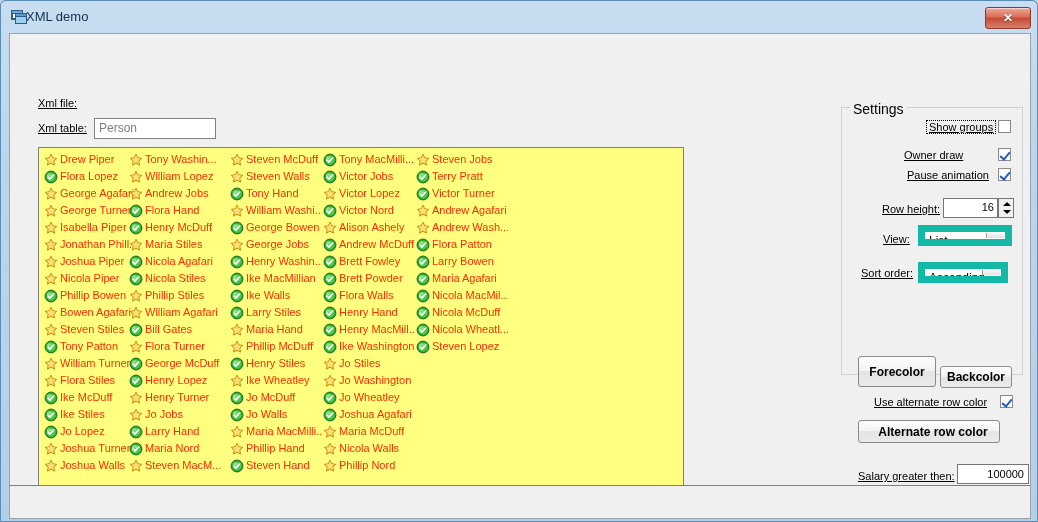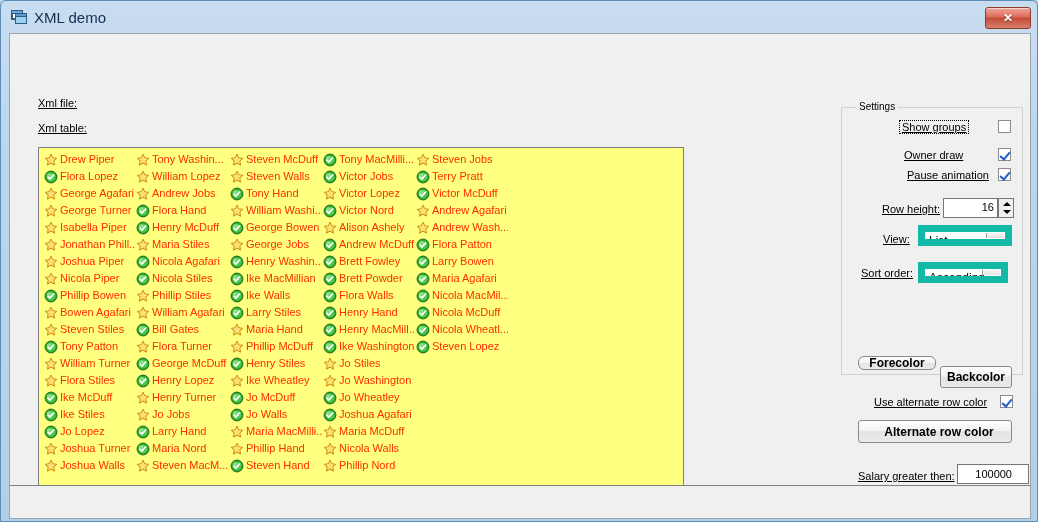--- a/index.html
+++ b/index.html
@@ -18,22 +18,22 @@
   }
   
   .titlebar{
     position:absolute;left:0;top:0;width:1036px;height:32px;
     border-radius:5px 5px 0 0;
   }
   .title-icon{
     position:absolute;left:10px;top:8px;width:17px;height:16px;
   }
   .title-text{
-    position:absolute;left:33px;top:8px;
-    font-size:15px;color:#10304e;
+    position:absolute;left:25px;top:8px;
+    font-size:13px;color:#10304e;
     white-space:nowrap;
   }
   .close-btn{
     position:absolute;right:6px;top:6px;width:44px;height:20px;
     border:1px solid #8a3a2e;border-radius:3px;
     background:linear-gradient(to bottom,#f1a79a 0%,#da6c58 45%,#c24a35 50%,#d97f6c 100%);
     box-shadow:inset 0 1px 0 rgba(255,255,255,.55);
     color:#fff;font-weight:bold;font-size:12px;
     text-align:center;line-height:20px;
     text-shadow:0 1px 1px rgba(0,0,0,.5);
@@ -87,21 +87,21 @@
     position:absolute;left:1px;top:2px;width:14px;height:14px;
   }
   
   .groupbox{
     position:absolute;box-sizing:border-box;
     border:1px solid #d0d0d0;
     border-top-color:#d0d0d0;
   }
   .groupbox-title{
     position:absolute;top:-7px;left:8px;
-    background:#f0f0f0;padding:0 3px;font-size:10px;color:#000;margin-left:6px;
+    background:#f0f0f0;padding:0 3px;font-size:14px;color:#000;
   }
   #settings-box{left:831px;top:73px;width:182px;height:268px;}
   
   .cb{
     position:absolute;width:13px;height:13px;box-sizing:border-box;
     background:#fff;border:1px solid #8b8b8b;
     cursor:pointer;
   }
   .cb.checked::after{
     content:"";position:absolute;left:3px;top:1px;
@@ -156,29 +156,29 @@
   
   .btn{
     position:absolute;box-sizing:border-box;
     background:linear-gradient(to bottom,#fdfdfd 0%,#f3f3f3 47%,#e4e4e4 50%,#eaeaea 100%);
     border:1px solid #8a8a8a;border-radius:3px;
     font-family:"Liberation Sans",sans-serif;font-size:11px;color:#000;
     text-align:center;cursor:pointer;
     display:flex;align-items:center;justify-content:center;
   }
   .btn.bold{font-weight:bold;font-size:12px;}
-  #btn-forecolor{left:848px;top:322px;width:78px;height:14px;border-radius:6px;}
+  #btn-forecolor{left:848px;top:322px;width:78px;height:31px;}
   #btn-backcolor{left:930px;top:332px;width:72px;height:22px;}
-  #btn-altrow{left:848px;top:386px;width:154px;height:23px;padding-left:8px;}
+  #btn-altrow{left:848px;top:386px;width:142px;height:23px;padding-left:8px;}
   
   #lbl-salary{left:848px;top:436px;}
   #salary-box{
     left:947px;top:430px;width:72px;height:20px;
     box-sizing:border-box;background:#fff;border:1px solid #767676;
-    position:absolute;font-size:11px;text-align:right;padding:3px 16px;color:#000;
+    position:absolute;font-size:11px;text-align:right;padding:3px 4px;color:#000;
   }
   #lbl-altrow{left:864px;top:362px;}
   #cb-altrow{left:990px;top:361px;}
 </style>
 </head>
 <body>
 
 <div class="window">
 
   <div class="titlebar">
@@ -192,20 +192,21 @@
     </span>
     <span class="title-text">XML demo</span>
     <div class="close-btn">✕</div>
   </div>
 
   <div class="client">
 
     <span class="lbl" id="lbl-xmlfile">Xml file:</span>
 
     <span class="lbl" id="lbl-xmltable">Xml table:</span>
+    <div class="textbox" id="xmltable">Person</div>
 
     <div class="listview" id="listview">
         <div class="lv-col" style="left: 4px;">
           <div class="lv-item"><svg class="lv-icon" viewBox="0 0 16 16">
               <path d="M8 1.3l2 4.2 4.6.6-3.4 3.2.9 4.6L8 11.7 3.9 13.9l.9-4.6L1.4 6.1 6 5.5z" fill="#ffd34d" stroke="#c78a12" stroke-width="1.1" stroke-linejoin="round"></path>
               <path d="M8 2.8l1.4 3 3.3.45-2.4 2.3.6 3.3L8 10.3 5.1 11.85l.6-3.3-2.4-2.3 3.3-.45z" fill="#ffe9a0" opacity=".55"></path>
             </svg><span>Drew Piper</span></div>
           <div class="lv-item"><svg class="lv-icon" viewBox="0 0 16 16">
               <circle cx="8" cy="8" r="6.8" fill="#2faa30" stroke="#1a6b1c" stroke-width="1.1"></circle>
               <circle cx="8" cy="8" r="5" fill="#4ec94a"></circle>
@@ -284,21 +285,21 @@
             </svg><span>Jo Lopez</span></div>
           <div class="lv-item"><svg class="lv-icon" viewBox="0 0 16 16">
               <path d="M8 1.3l2 4.2 4.6.6-3.4 3.2.9 4.6L8 11.7 3.9 13.9l.9-4.6L1.4 6.1 6 5.5z" fill="#ffd34d" stroke="#c78a12" stroke-width="1.1" stroke-linejoin="round"></path>
               <path d="M8 2.8l1.4 3 3.3.45-2.4 2.3.6 3.3L8 10.3 5.1 11.85l.6-3.3-2.4-2.3 3.3-.45z" fill="#ffe9a0" opacity=".55"></path>
             </svg><span>Joshua Turner</span></div>
           <div class="lv-item"><svg class="lv-icon" viewBox="0 0 16 16">
               <path d="M8 1.3l2 4.2 4.6.6-3.4 3.2.9 4.6L8 11.7 3.9 13.9l.9-4.6L1.4 6.1 6 5.5z" fill="#ffd34d" stroke="#c78a12" stroke-width="1.1" stroke-linejoin="round"></path>
               <path d="M8 2.8l1.4 3 3.3.45-2.4 2.3.6 3.3L8 10.3 5.1 11.85l.6-3.3-2.4-2.3 3.3-.45z" fill="#ffe9a0" opacity=".55"></path>
             </svg><span>Joshua Walls</span></div>
         </div>
-        <div class="lv-col" style="left: 96px;">
+        <div class="lv-col" style="left: 89px;">
           <div class="lv-item"><svg class="lv-icon" viewBox="0 0 16 16">
               <path d="M8 1.3l2 4.2 4.6.6-3.4 3.2.9 4.6L8 11.7 3.9 13.9l.9-4.6L1.4 6.1 6 5.5z" fill="#ffd34d" stroke="#c78a12" stroke-width="1.1" stroke-linejoin="round"></path>
               <path d="M8 2.8l1.4 3 3.3.45-2.4 2.3.6 3.3L8 10.3 5.1 11.85l.6-3.3-2.4-2.3 3.3-.45z" fill="#ffe9a0" opacity=".55"></path>
             </svg><span>Tony Washin...</span></div>
           <div class="lv-item"><svg class="lv-icon" viewBox="0 0 16 16">
               <path d="M8 1.3l2 4.2 4.6.6-3.4 3.2.9 4.6L8 11.7 3.9 13.9l.9-4.6L1.4 6.1 6 5.5z" fill="#ffd34d" stroke="#c78a12" stroke-width="1.1" stroke-linejoin="round"></path>
               <path d="M8 2.8l1.4 3 3.3.45-2.4 2.3.6 3.3L8 10.3 5.1 11.85l.6-3.3-2.4-2.3 3.3-.45z" fill="#ffe9a0" opacity=".55"></path>
             </svg><span>William Lopez</span></div>
           <div class="lv-item"><svg class="lv-icon" viewBox="0 0 16 16">
               <path d="M8 1.3l2 4.2 4.6.6-3.4 3.2.9 4.6L8 11.7 3.9 13.9l.9-4.6L1.4 6.1 6 5.5z" fill="#ffd34d" stroke="#c78a12" stroke-width="1.1" stroke-linejoin="round"></path>
@@ -596,21 +597,21 @@
               <circle cx="8" cy="8" r="6.8" fill="#2faa30" stroke="#1a6b1c" stroke-width="1.1"></circle>
               <circle cx="8" cy="8" r="5" fill="#4ec94a"></circle>
               <ellipse cx="6.2" cy="5.6" rx="3" ry="2" fill="#b4f0a8" opacity=".6"></ellipse>
               <path d="M4.6 8.2l2.1 2.3 4.3-4.8" fill="none" stroke="#ffffff" stroke-width="2" stroke-linecap="round" stroke-linejoin="round"></path>
             </svg><span>Terry Pratt</span></div>
           <div class="lv-item"><svg class="lv-icon" viewBox="0 0 16 16">
               <circle cx="8" cy="8" r="6.8" fill="#2faa30" stroke="#1a6b1c" stroke-width="1.1"></circle>
               <circle cx="8" cy="8" r="5" fill="#4ec94a"></circle>
               <ellipse cx="6.2" cy="5.6" rx="3" ry="2" fill="#b4f0a8" opacity=".6"></ellipse>
               <path d="M4.6 8.2l2.1 2.3 4.3-4.8" fill="none" stroke="#ffffff" stroke-width="2" stroke-linecap="round" stroke-linejoin="round"></path>
-            </svg><span>Victor McDuff</span></div>
+            </svg><span>Victor Turner</span></div>
           <div class="lv-item"><svg class="lv-icon" viewBox="0 0 16 16">
               <path d="M8 1.3l2 4.2 4.6.6-3.4 3.2.9 4.6L8 11.7 3.9 13.9l.9-4.6L1.4 6.1 6 5.5z" fill="#ffd34d" stroke="#c78a12" stroke-width="1.1" stroke-linejoin="round"></path>
               <path d="M8 2.8l1.4 3 3.3.45-2.4 2.3.6 3.3L8 10.3 5.1 11.85l.6-3.3-2.4-2.3 3.3-.45z" fill="#ffe9a0" opacity=".55"></path>
             </svg><span>Andrew Agafari</span></div>
           <div class="lv-item"><svg class="lv-icon" viewBox="0 0 16 16">
               <path d="M8 1.3l2 4.2 4.6.6-3.4 3.2.9 4.6L8 11.7 3.9 13.9l.9-4.6L1.4 6.1 6 5.5z" fill="#ffd34d" stroke="#c78a12" stroke-width="1.1" stroke-linejoin="round"></path>
               <path d="M8 2.8l1.4 3 3.3.45-2.4 2.3.6 3.3L8 10.3 5.1 11.85l.6-3.3-2.4-2.3 3.3-.45z" fill="#ffe9a0" opacity=".55"></path>
             </svg><span>Andrew Wash...</span></div>
           <div class="lv-item"><svg class="lv-icon" viewBox="0 0 16 16">
               <circle cx="8" cy="8" r="6.8" fill="#2faa30" stroke="#1a6b1c" stroke-width="1.1"></circle>
@@ -654,21 +655,21 @@
               <ellipse cx="6.2" cy="5.6" rx="3" ry="2" fill="#b4f0a8" opacity=".6"></ellipse>
               <path d="M4.6 8.2l2.1 2.3 4.3-4.8" fill="none" stroke="#ffffff" stroke-width="2" stroke-linecap="round" stroke-linejoin="round"></path>
             </svg><span>Steven Lopez</span></div>
         </div>
       </div>
 
     <div class="groupbox" id="settings-box">
       <span class="groupbox-title">Settings</span>
     </div>
 
-    <span class="lbl focus-rect" style="left:889px;top:86px;">Show groups</span>
+    <span class="lbl focus-rect" style="left:916px;top:86px;">Show groups</span>
     <div class="cb" style="left:988px;top:86px;"></div>
 
     <span class="lbl" style="left:894px;top:115px;">Owner draw</span>
     <div class="cb checked" style="left:988px;top:114px;"></div>
 
     <span class="lbl" style="left:897px;top:135px;">Pause animation</span>
     <div class="cb checked" style="left:988px;top:134px;"></div>
 
     <span class="lbl" style="left:872px;top:169px;">Row height:</span>
     <div class="spin-box" style="left:933px;top:164px;width:55px;height:20px;">16</div>

